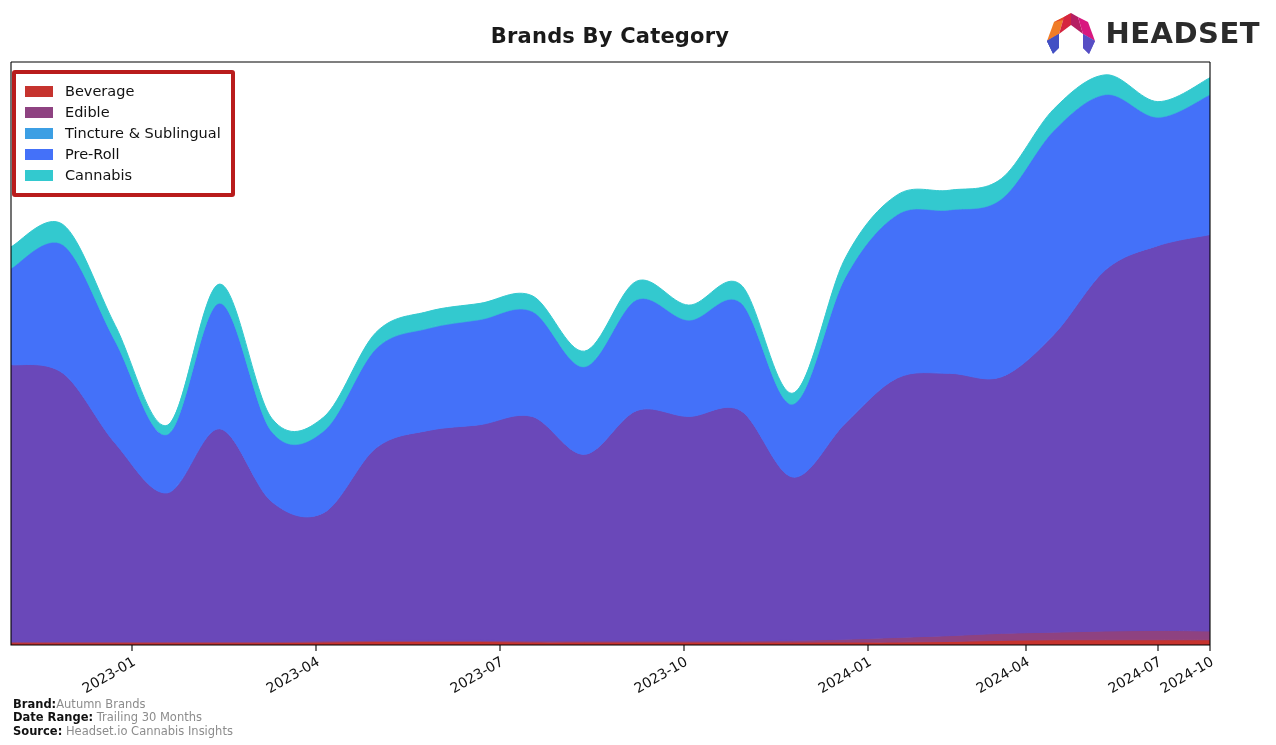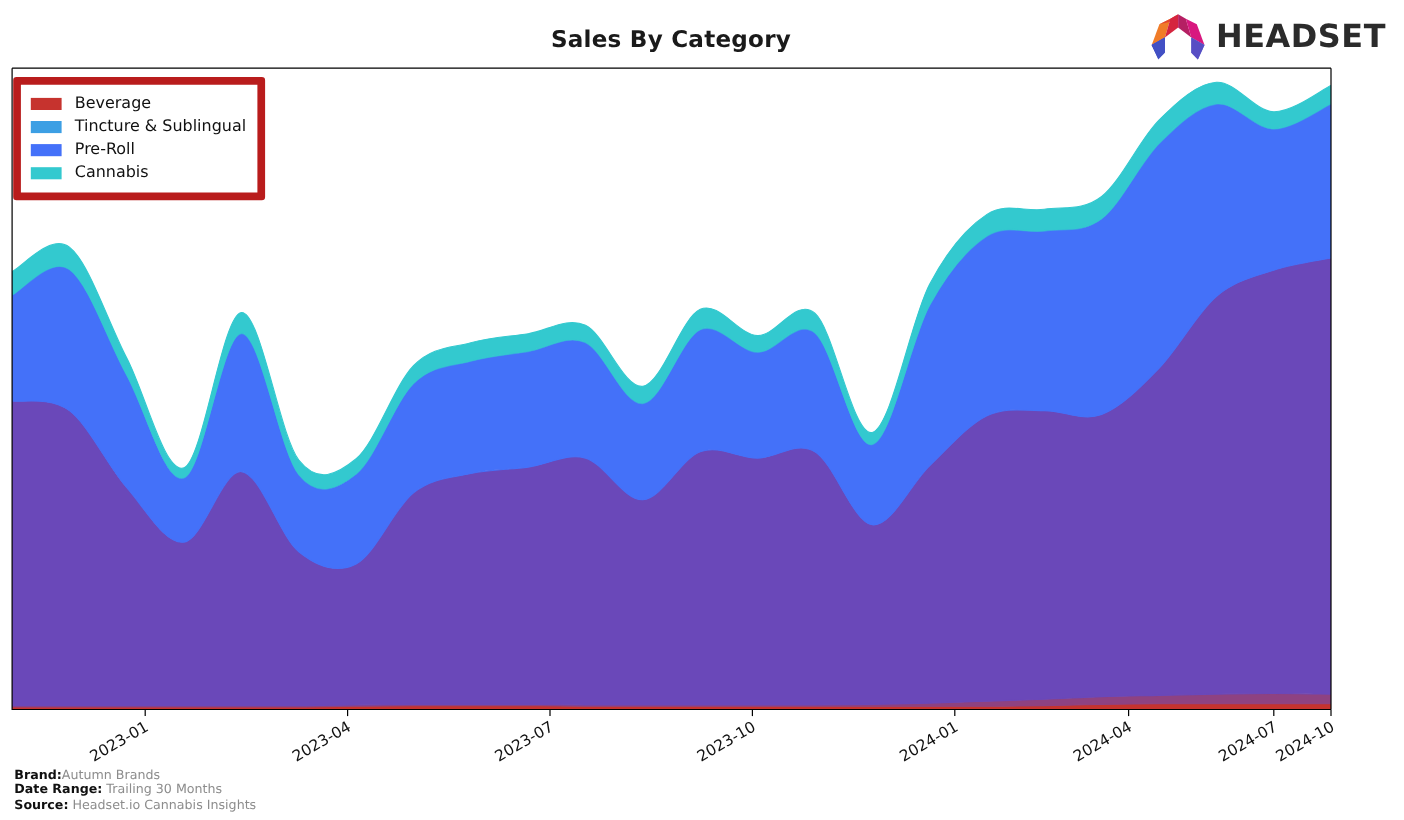--- a/index.html
+++ b/index.html
@@ -57,21 +57,21 @@
     top: 0;
     width: 1276px;
     height: 745px;
   }
   
   .legend-box {
     position: absolute;
     left: 12px;
     top: 70px;
     background: #ffffff;
-    border: 7px solid #b91c1c;
+    border: 4px solid #b91c1c;
     border-radius: 3px;
     padding: 7px 10px 7px 9px;
     box-sizing: border-box;
   }
   .legend-item {
     display: flex;
     align-items: center;
     height: 21px;
   }
   .legend-swatch {
@@ -138,21 +138,21 @@
         <line x1="316" x2="316" y1="645" y2="651" stroke="#000000" stroke-width="1.1"></line>
         <line x1="500" x2="500" y1="645" y2="651" stroke="#000000" stroke-width="1.1"></line>
         <line x1="684" x2="684" y1="645" y2="651" stroke="#000000" stroke-width="1.1"></line>
         <line x1="868" x2="868" y1="645" y2="651" stroke="#000000" stroke-width="1.1"></line>
         <line x1="1026" x2="1026" y1="645" y2="651" stroke="#000000" stroke-width="1.1"></line>
         <line x1="1158" x2="1158" y1="645" y2="651" stroke="#000000" stroke-width="1.1"></line>
         <line x1="1210" x2="1210" y1="645" y2="651" stroke="#000000" stroke-width="1.1"></line>
       </g>
     </svg>
 
-  <div class="chart-title">Sales By Category</div>
+  <div class="chart-title">Brands By Category</div>
 
   <div class="brand-logo">
     <svg class="brand-logo-mark" width="52" height="44" viewBox="0 0 52 44" xmlns="http://www.w3.org/2000/svg">
 
       <polygon points="2,30 9,11 19,6 14,23" fill="#f07c28"></polygon>
       <polygon points="9,11 19,6 26,2 18,9" fill="#e4452e"></polygon>
 
       <polygon points="19,6 26,2 26,14 14,23" fill="#d5253f"></polygon>
 
       <polygon points="26,2 33,6 38,23 26,14" fill="#b51f63"></polygon>
@@ -166,20 +166,24 @@
       <polygon points="50,30 38,23 38,37 44,43" fill="#4250c4"></polygon>
       <polygon points="50,30 44,43 38,37 38,23" fill="#5b4ec4" opacity="0.85"></polygon>
     </svg>
     <div class="brand-logo-text">HEADSET</div>
   </div>
 
   <div class="legend-box" id="legend-box">
       <div class="legend-item">
         <span class="legend-swatch" style="background: rgb(198, 51, 46);"></span>
         <span class="legend-label">Beverage</span>
+      </div>
+      <div class="legend-item">
+        <span class="legend-swatch" style="background: rgb(142, 66, 129);"></span>
+        <span class="legend-label">Edible</span>
       </div>
       <div class="legend-item">
         <span class="legend-swatch" style="background: rgb(60, 159, 228);"></span>
         <span class="legend-label">Tincture &amp; Sublingual</span>
       </div>
       <div class="legend-item">
         <span class="legend-swatch" style="background: rgb(68, 113, 249);"></span>
         <span class="legend-label">Pre-Roll</span>
       </div>
       <div class="legend-item">

